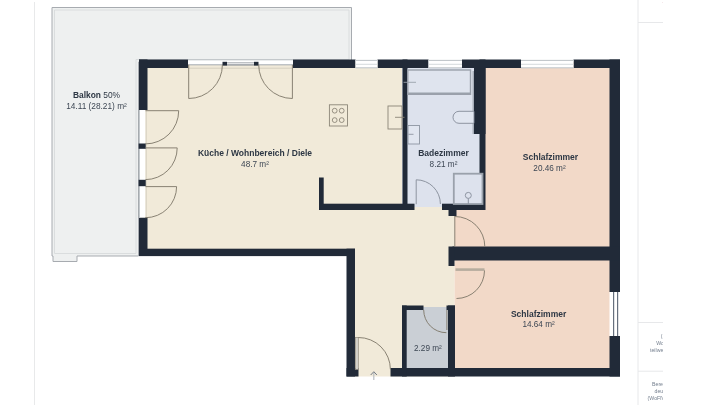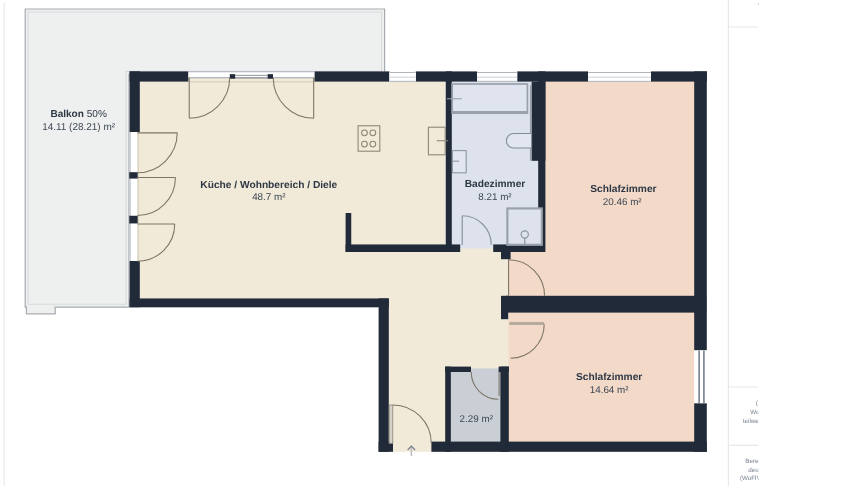--- a/index.html
+++ b/index.html
@@ -1,17 +1,17 @@
 <!DOCTYPE html>
 <html><head>
 <meta charset="utf-8">
 <style>
   html,body{margin:0;padding:0;background:#ffffff;}
   #stage{position:relative;width:632px;height:405px;overflow:hidden;background:#ffffff;
-         font-family:"Liberation Sans", sans-serif;}
+         font-family:"Liberation Sans", sans-serif;margin-left:31px;}
   svg{display:block;}
 </style>
 </head>
 <body>
 <div id="stage">
 <svg width="720" height="405" viewBox="0 0 720 405" xmlns="http://www.w3.org/2000/svg">
 
   <rect x="0" y="0" width="720" height="405" fill="#ffffff"></rect>
 
   <line x1="3.5" y1="2" x2="3.5" y2="405" stroke="#e8e9ea" stroke-width="1"></line>

